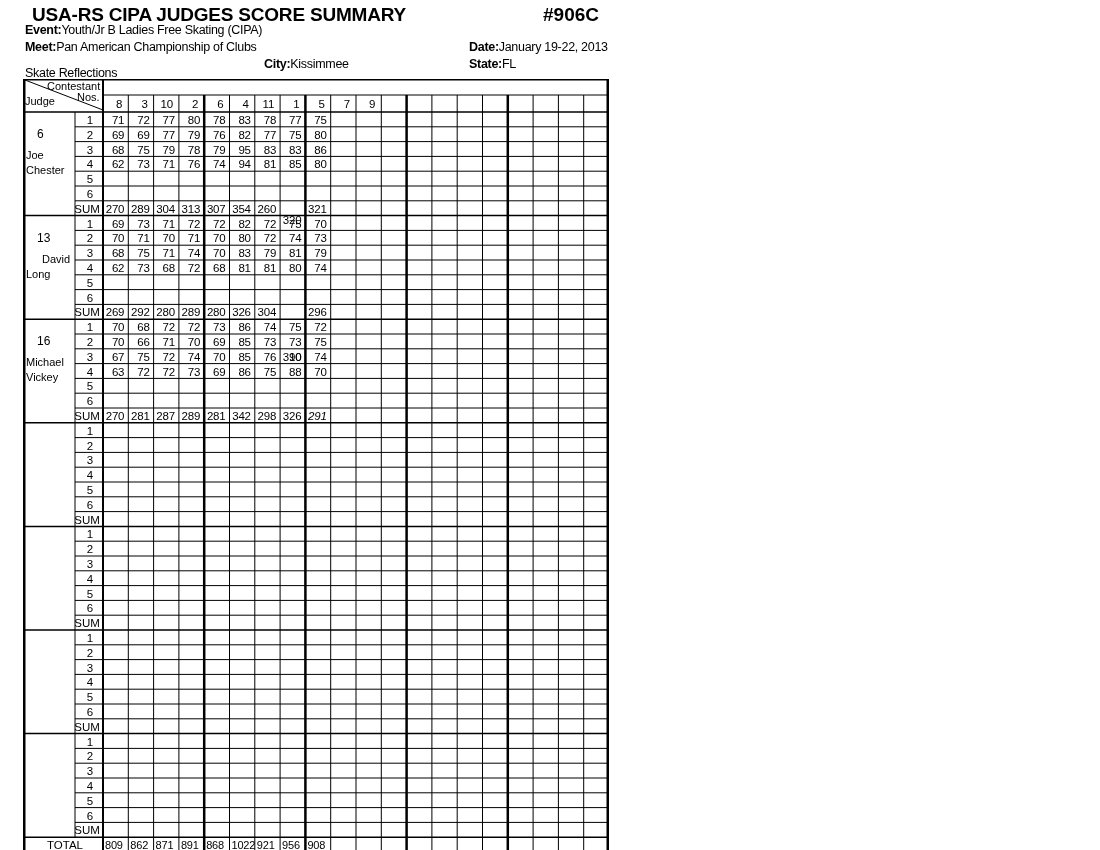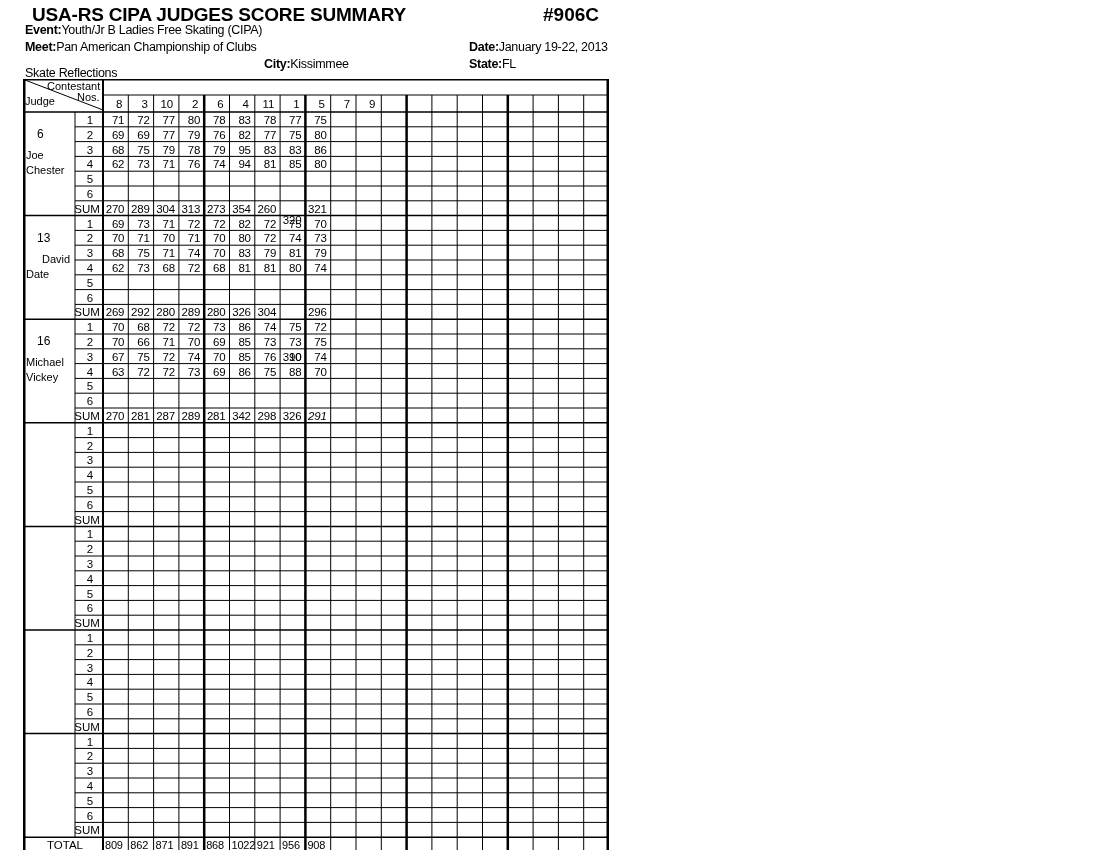--- a/index.html
+++ b/index.html
@@ -178,30 +178,30 @@
         <div class="cell-text" style="left: 231.8px; top: 78.4px; width: 21.3px;">81</div>
         <div class="cell-text" style="left: 257.1px; top: 78.4px; width: 21.3px;">85</div>
         <div class="cell-text" style="left: 282.4px; top: 78.4px; width: 21.3px;">80</div>
         <div class="row-no" style="left: 53px; top: 93.2px;">5</div>
         <div class="row-no" style="left: 53px; top: 108px;">6</div>
         <div class="row-no" style="left: 50px; top: 122.8px;">SUM</div>
         <div class="cell-text" style="left: 80px; top: 122.8px; width: 21.3px;">270</div>
         <div class="cell-text" style="left: 105.3px; top: 122.8px; width: 21.3px;">289</div>
         <div class="cell-text" style="left: 130.6px; top: 122.8px; width: 21.3px;">304</div>
         <div class="cell-text" style="left: 155.9px; top: 122.8px; width: 21.3px;">313</div>
-        <div class="cell-text" style="left: 181.2px; top: 122.8px; width: 21.3px;">273</div>
+        <div class="cell-text" style="left: 181.2px; top: 122.8px; width: 21.3px;">307</div>
         <div class="cell-text" style="left: 206.5px; top: 122.8px; width: 21.3px;">354</div>
         <div class="cell-text" style="left: 231.8px; top: 122.8px; width: 21.3px;">260</div>
         <div class="cell-text" style="left: 257.1px; top: 134px; width: 21.3px;">320</div>
         <div class="cell-text" style="left: 282.4px; top: 122.8px; width: 21.3px;">321</div>
       </div>
       <div>
         <div class="lbl" style="left: 14px; top: 152.6px; font-size: 12px;">13</div>
         <div class="lbl" style="left: 3px; top: 173.6px; margin-left: 16px;">David</div>
-        <div class="lbl" style="left: 3px; top: 188.6px;">Date</div>
+        <div class="lbl" style="left: 3px; top: 188.6px;">Long</div>
         <div class="row-no" style="left: 53px; top: 137.6px;">1</div>
         <div class="cell-text" style="left: 80px; top: 137.6px; width: 21.3px;">69</div>
         <div class="cell-text" style="left: 105.3px; top: 137.6px; width: 21.3px;">73</div>
         <div class="cell-text" style="left: 130.6px; top: 137.6px; width: 21.3px;">71</div>
         <div class="cell-text" style="left: 155.9px; top: 137.6px; width: 21.3px;">72</div>
         <div class="cell-text" style="left: 181.2px; top: 137.6px; width: 21.3px;">72</div>
         <div class="cell-text" style="left: 206.5px; top: 137.6px; width: 21.3px;">82</div>
         <div class="cell-text" style="left: 231.8px; top: 137.6px; width: 21.3px;">72</div>
         <div class="cell-text" style="left: 257.1px; top: 137.6px; width: 21.3px;">75</div>
         <div class="cell-text" style="left: 282.4px; top: 137.6px; width: 21.3px;">70</div>

